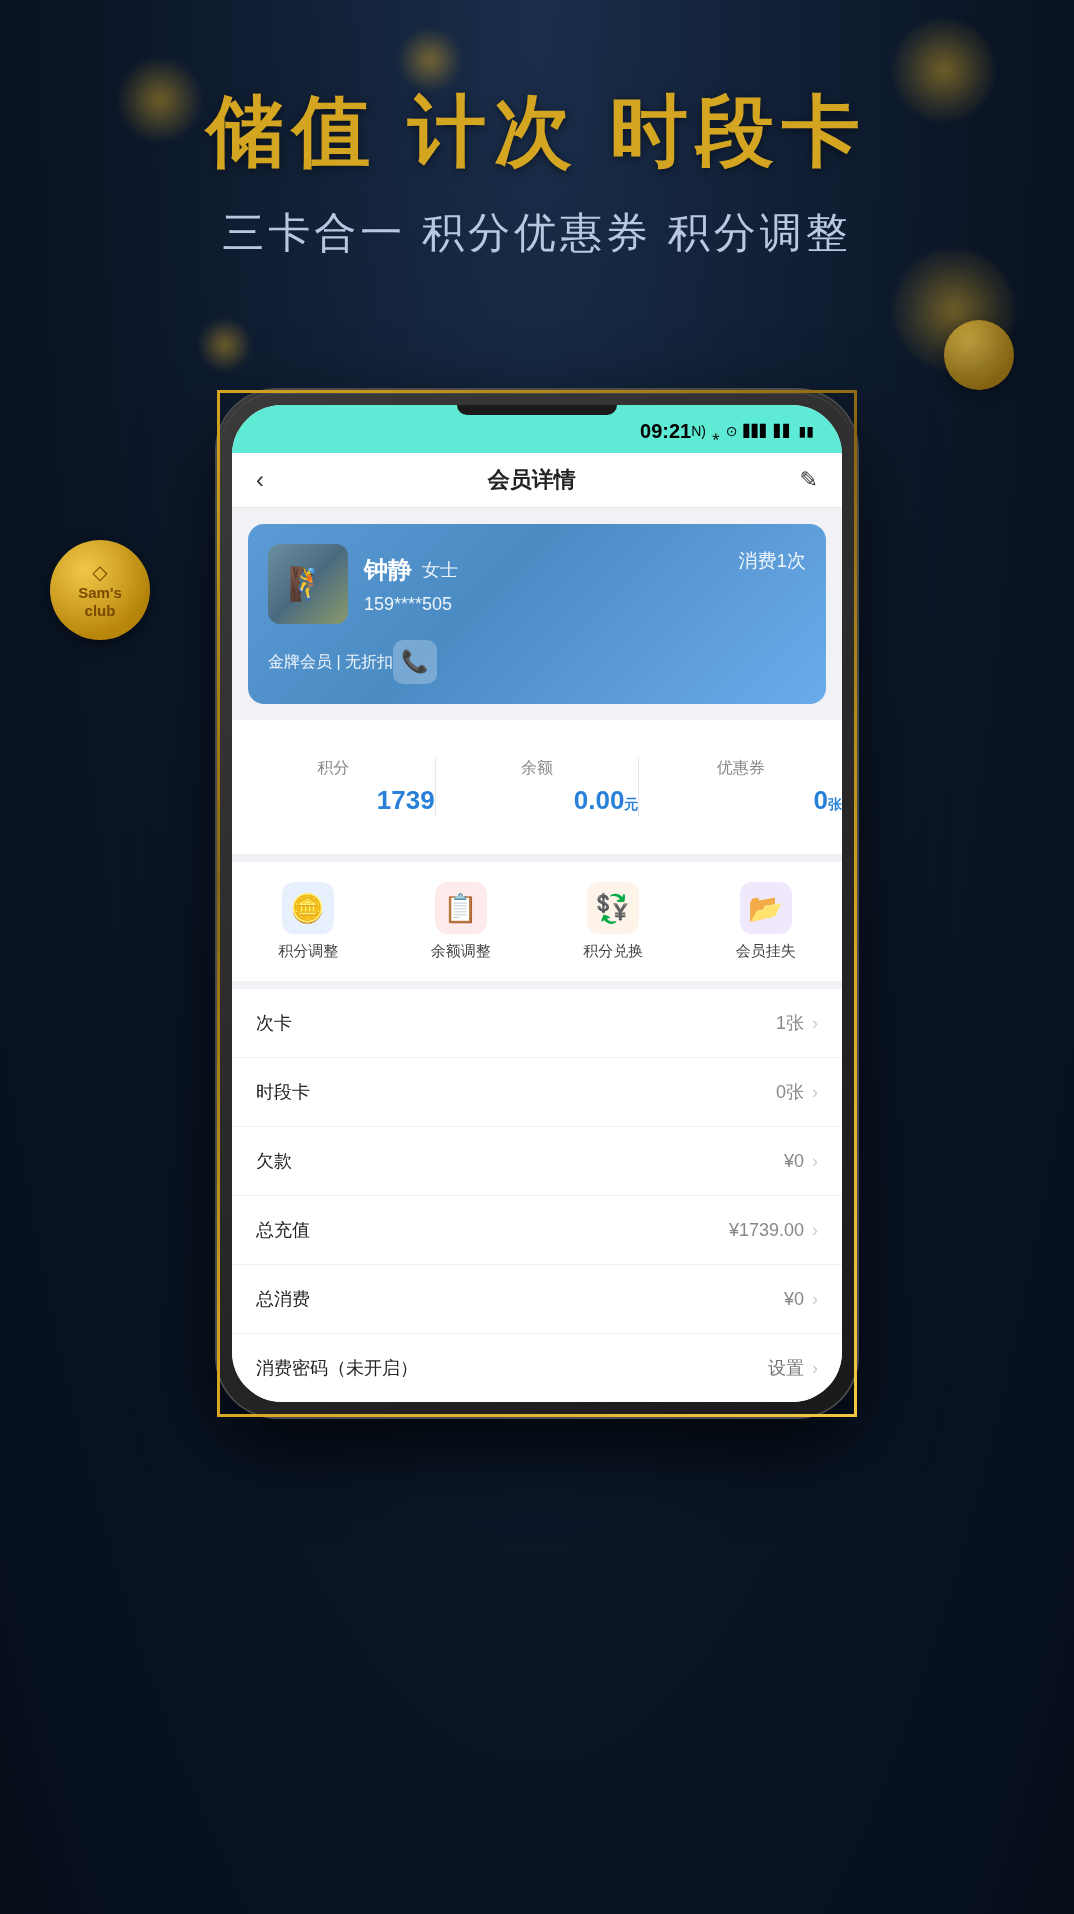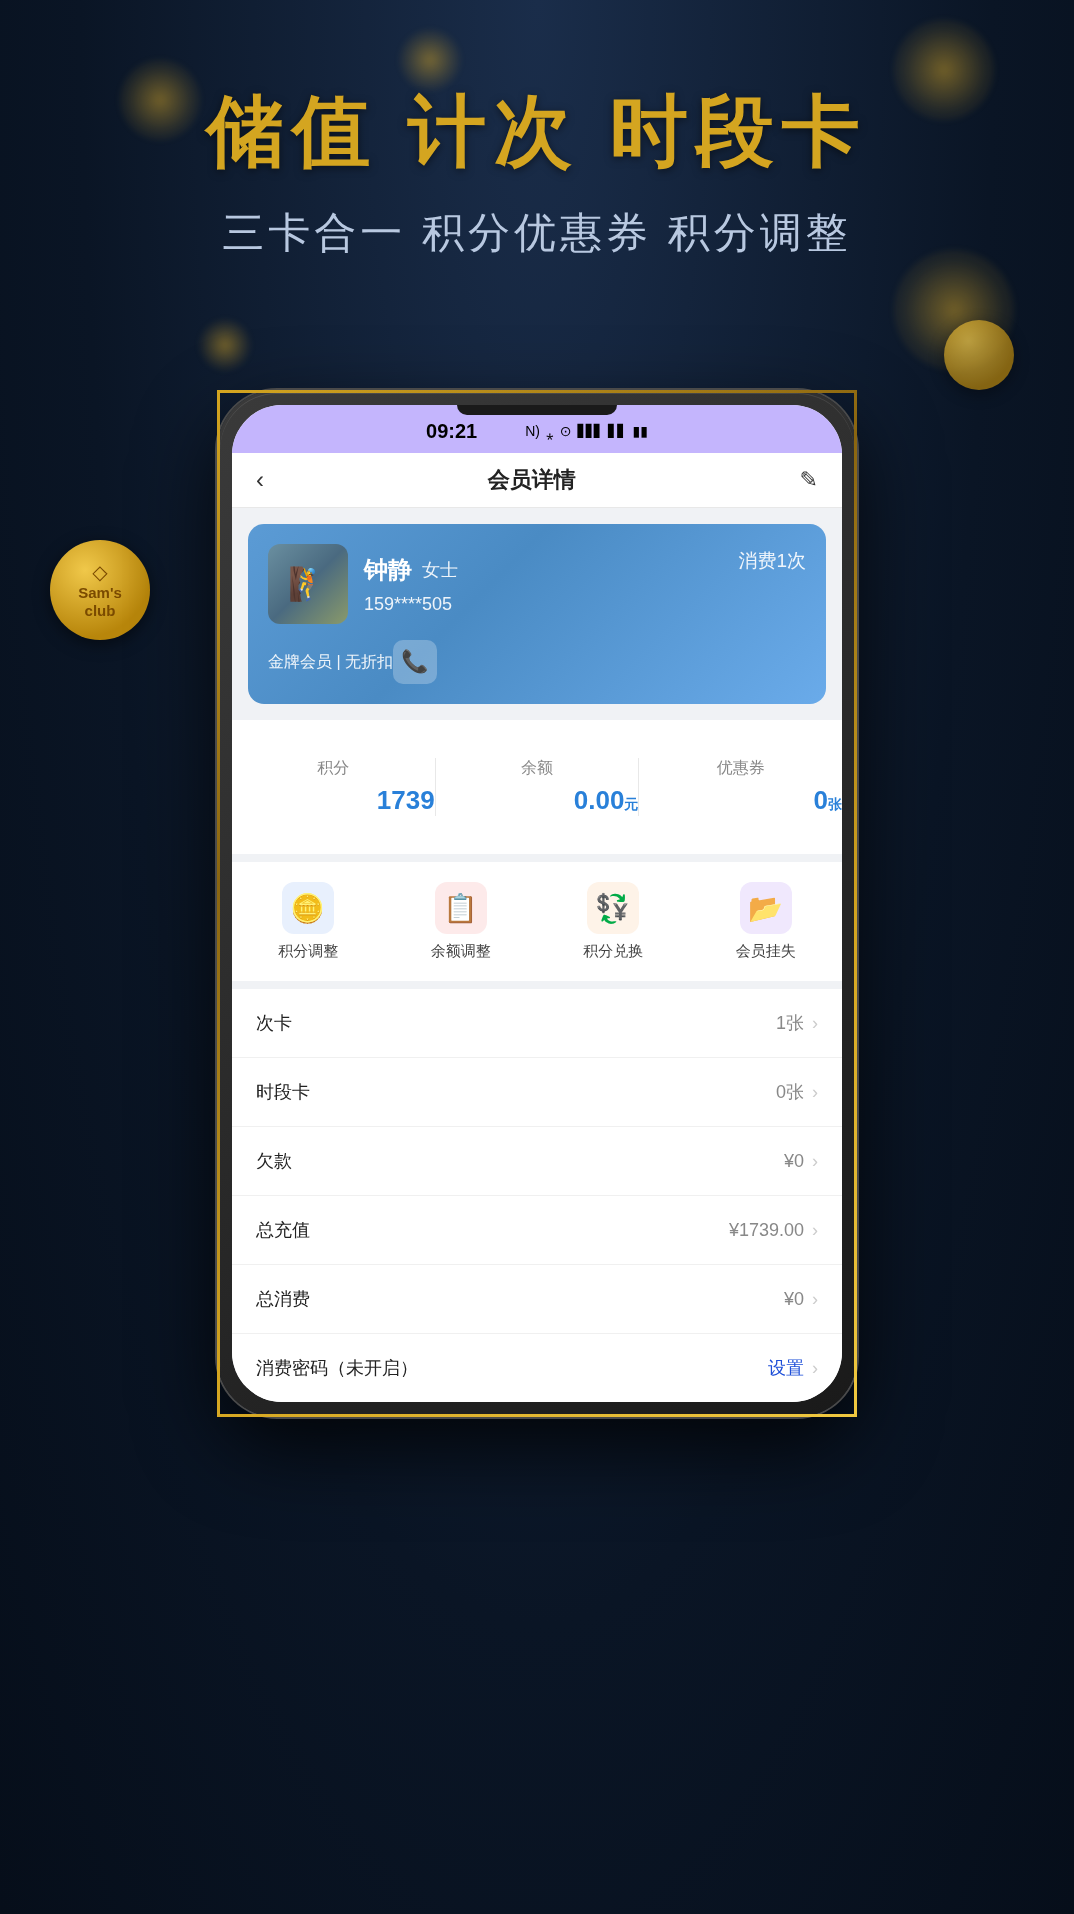--- a/index.html
+++ b/index.html
@@ -115,27 +115,26 @@
     }
     .phone-inner {
       background: #f0f2f5;
       border-radius: 50px;
       overflow: hidden;
       position: relative;
     }
 
     
     .status-bar {
-      background: #c4b5fd;
-      display: flex;
-      align-items: center;
-      justify-content: center;
+      background: #5eead4;
+      display: flex;
+      align-items: center;
+      justify-content: flex-end;
       padding: 12px 28px 8px;
       height: 48px;
-      gap: 48px;
     }
     .status-time {
       font-size: 20px;
       font-weight: 600;
       color: #000;
     }
     .status-icons {
       display: flex;
       align-items: center;
       gap: 6px;
@@ -328,21 +327,21 @@
     .list-item-right {
       display: flex;
       align-items: center;
       gap: 8px;
     }
     .list-item-value {
       font-size: 18px;
       color: #888;
     }
     .list-item-value.link-blue {
-      color: #1d4ed8;
+      color: #737373;
     }
     .chevron {
       font-size: 18px;
       color: #ccc;
     }
 
     
     .notch {
       position: absolute;
       top: 0;

